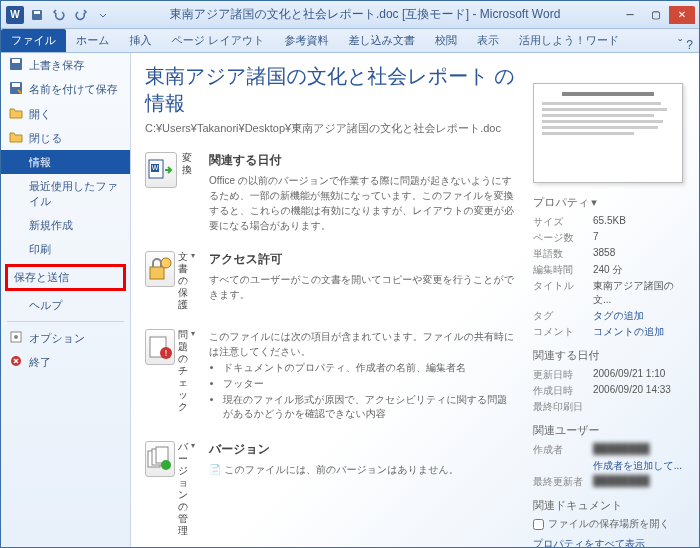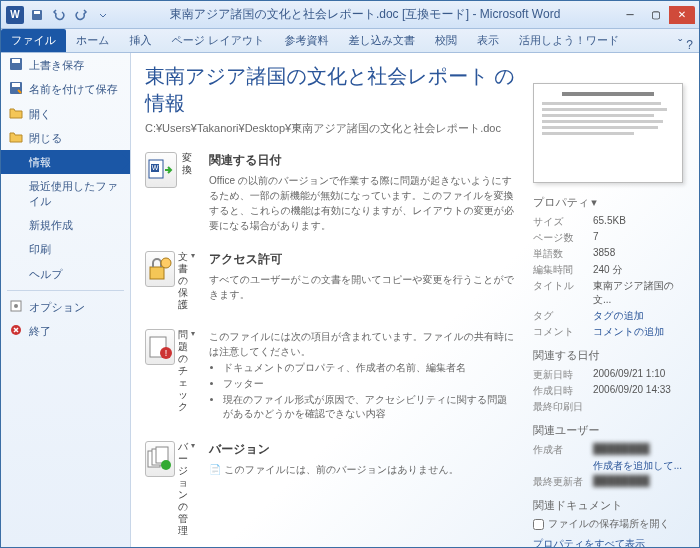--- a/index.html
+++ b/index.html
@@ -132,20 +132,23 @@
           </span><span>開く</span></div>
       <div class="sb-item"><span class="ic">
             <svg width="14" height="14">
               <path d="M1 3 L5 3 L6 5 L13 5 L13 12 L1 12 Z" fill="#f4c657" stroke="#b88a2a"></path>
             </svg>
           </span><span>閉じる</span></div>
       <div class="sb-item sel"><span>情報</span></div>
       <div class="sb-item"><span>最近使用したファイル</span></div>
       <div class="sb-item"><span>新規作成</span></div>
       <div class="sb-item"><span>印刷</span></div>
+      <div class="sb-highlight">
+        <div style="color:#3a5a8a;font-size:11px;cursor:pointer">保存と送信</div>
+      </div>
       <div class="sb-item"><span>ヘルプ</span></div>
       <div class="sb-sep"></div>
       <div class="sb-item"><span class="ic">
             <svg width="14" height="14">
               <rect x="2" y="2" width="10" height="10" fill="#fff" stroke="#888"></rect>
               <circle cx="7" cy="7" r="2" fill="#888"></circle>
             </svg>
           </span><span>オプション</span></div>
       <div class="sb-item"><span class="ic">
             <svg width="14" height="14">

